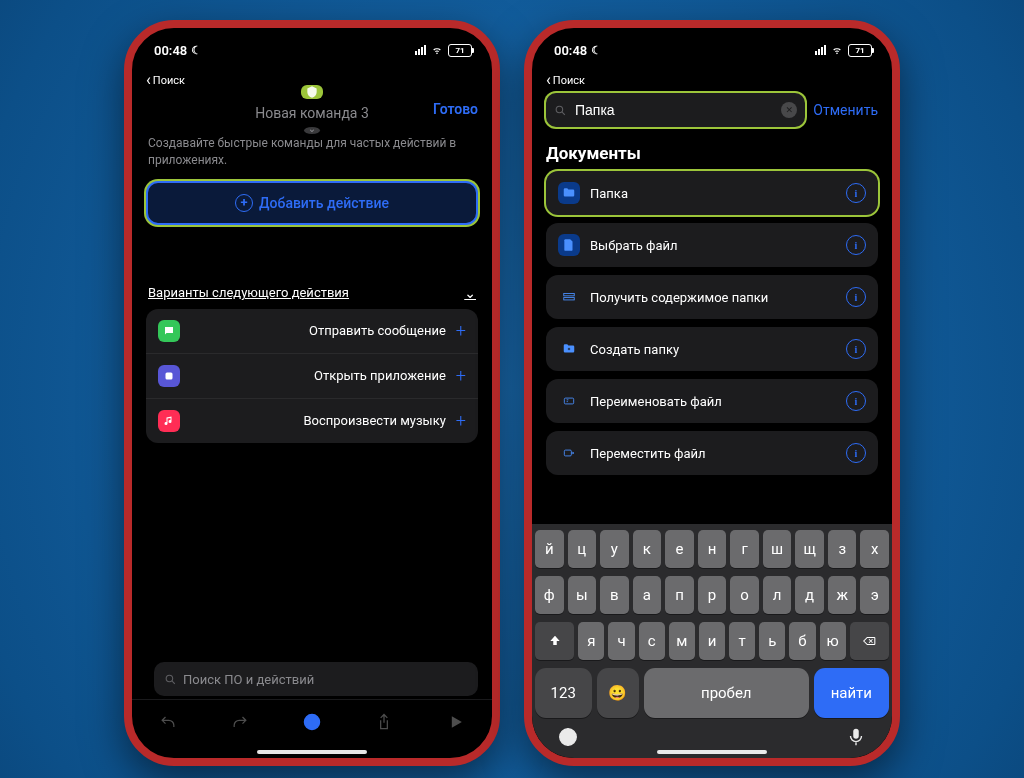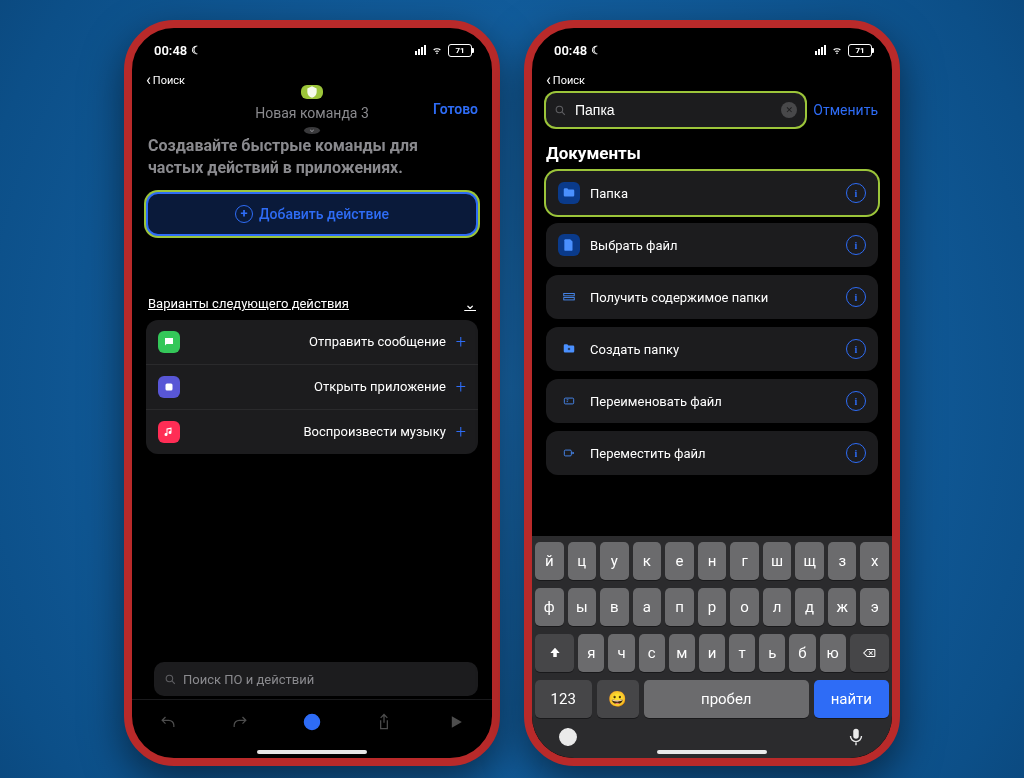--- a/index.html
+++ b/index.html
@@ -56,21 +56,21 @@
   .back-link{font-size:11px;color:#fff;padding-left:14px;display:flex;align-items:center;gap:2px;}
   .back-link:before{content:'‹';font-size:16px;margin-top:-2px;}
   .screen{padding:0 14px;}
   .title-row{display:flex;align-items:center;justify-content:center;gap:6px;height:40px;position:relative;flex-direction:column;}
   .title-row .done{position:absolute;right:0;color:var(--accent);font-size:14px;font-weight:600;}
   .title-row .icon{width:22px;height:22px;background:#9cc53a;border-radius:6px;display:flex;align-items:center;justify-content:center;}
   .title-row .icon svg{width:14px;height:14px;fill:#fff;}
   .title-row .ttl{color:#8a8a8e;font-size:14px;}
   .title-row .chev{width:16px;height:16px;background:#3a3a3c;border-radius:50%;display:flex;align-items:center;justify-content:center;}
   .title-row .chev:after{content:'⌄';font-size:10px;color:#8a8a8e;margin-top:-4px;}
-  .desc{color:var(--text-dim);font-size:16px;padding:6px 2px 12px;line-height:1.4;font-weight:bold;}
+  .desc{color:var(--text-dim);font-size:12px;padding:6px 2px 12px;line-height:1.4;}
   .big-btn{
     border:2px solid var(--accent);border-radius:12px;
     background:#0a1a3a;
     height:40px;display:flex;align-items:center;justify-content:center;gap:6px;
     color:var(--accent);font-size:14px;font-weight:500;
     box-shadow:0 0 0 2px var(--green);
   }
   .plus-circ{width:16px;height:16px;border:1.5px solid var(--accent);border-radius:50%;position:relative;}
   .plus-circ:before{content:'+';position:absolute;left:50%;top:50%;transform:translate(-50%,-54%);font-size:13px;font-weight:700;line-height:1;}
   .section-hdr{display:flex;justify-content:space-between;align-items:center;margin-top:60px;color:#fff;font-size:13px;padding:0 2px;text-decoration:underline;}
@@ -108,21 +108,21 @@
   .r-item .ric.simple{background:none;border-radius:0;}
   .r-item .lbl{flex:1;}
   .info{width:18px;height:18px;border:1.5px solid var(--accent);border-radius:50%;color:var(--accent);display:flex;align-items:center;justify-content:center;font-size:10px;font-weight:700;font-family:serif;}
   .keyboard{position:absolute;bottom:0;left:0;right:0;background:#2b2b2d;padding:6px 3px 8px;}
   .krow{display:flex;gap:4px;justify-content:center;margin-bottom:8px;}
   .key{flex:1;max-width:30px;height:38px;background:#6b6b6d;border-radius:5px;display:flex;align-items:center;justify-content:center;font-size:15px;box-shadow:0 1px 0 rgba(0,0,0,.4);text-transform:lowercase;}
   .key.dark{background:#464648;}
   .key.blue{background:var(--accent);}
   .krow.shift .key:first-child,.krow.shift .key:last-child{flex:1.5;max-width:40px;}
   .btm-row{display:flex;gap:5px;}
-  .btm-row .key{max-width:none;height:38px;}
+  .btm-row .key{max-width:none;height:50px;border-radius:11px;}
   .btm-row .k123{flex:1.2;}
   .btm-row .kemoji{flex:0.9;}
   .btm-row .kspace{flex:3.5;}
   .btm-row .kfind{flex:1.6;}
   .kb-footer{display:flex;justify-content:space-between;padding:6px 20px 0;}
   .kb-footer .kbic{width:26px;height:26px;display:flex;align-items:center;justify-content:center;}
   .kb-footer svg{width:22px;height:22px;fill:#fff;opacity:.9;}
   .mag{width:13px;height:13px;opacity:.6;}
 </style>
 </head>

